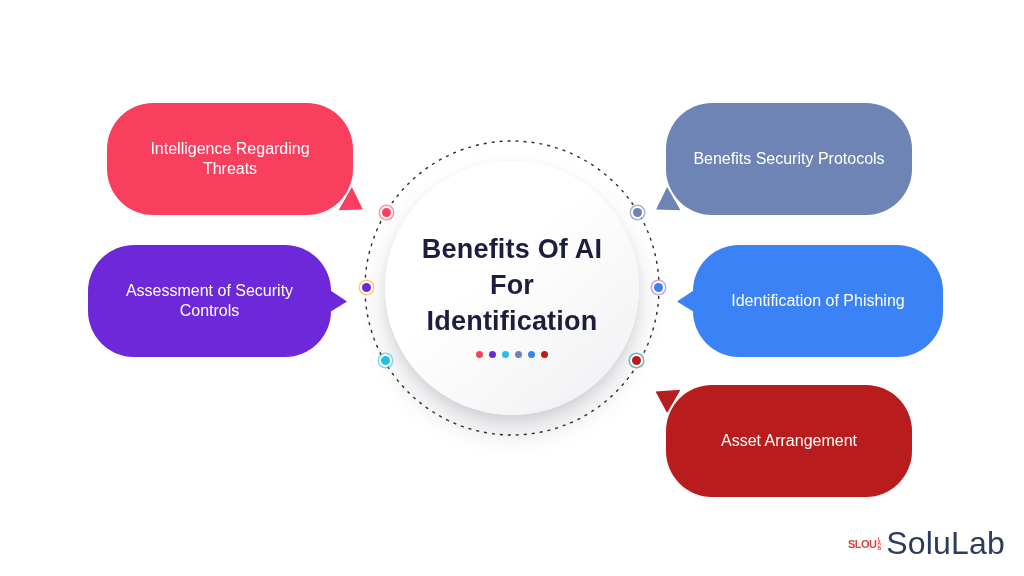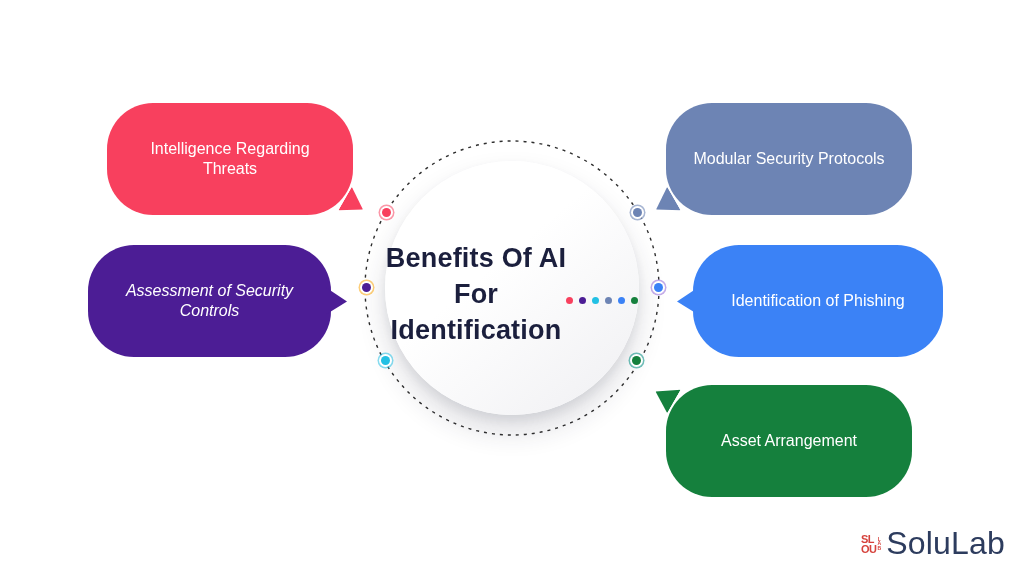--- a/index.html
+++ b/index.html
@@ -24,25 +24,25 @@
     padding: 0 18px; box-sizing: border-box;
   }
   .tail {
     position: absolute; width: 21px; height: 27px;
     background: inherit;
   }
   .tail.right { clip-path: polygon(0 0, 100% 52%, 0 100%); }
   .tail.left  { clip-path: polygon(100% 0, 0 52%, 100% 100%); }
 
   .c-red    { background: #F8405E; }
-  .c-orange { background: #4c1d95; font-style: italic; }
+  .c-orange { background: #6d28d9; }
   .c-cyan   { background: #22C0E4; }
   .c-blue   { background: #6D84B4; }
   .c-purple { background: #3b82f6; }
-  .c-teal   { background: #15803d; }
+  .c-teal   { background: #b91c1c; }
 
   .b-red    { left: 107px; top: 103px; }
   .b-orange { left:  88px; top: 245px; width: 243px; }
   .b-cyan   { left: 107px; top: 385px; }
   .b-blue   { left: 666px; top: 103px; }
   .b-purple { left: 693px; top: 245px; width: 250px; }
   .b-teal   { left: 666px; top: 385px; }
 
   .b-red    .tail { right: -13px; bottom: 3px;  transform: rotate(30deg);  transform-origin: left center; }
   .b-orange .tail { right: -16px; top: 50%;     transform: translateY(-50%); }
@@ -51,21 +51,21 @@
   .b-purple .tail { left: -16px;  top: 50%;     transform: translateY(-50%); }
   .b-teal   .tail { left: -13px;  top: 3px;     transform: rotate(30deg);  transform-origin: right center; }
 
   
   .dotted-ring { position: absolute; left: 364px; top: 140px; }
   .inner-circle {
     position: absolute; left: 385px; top: 161px;
     width: 254px; height: 254px; border-radius: 50%;
     background: linear-gradient(140deg, #ffffff 42%, #efeff2 100%);
     box-shadow: 0 16px 28px rgba(35, 38, 60, 0.16), 0 5px 10px rgba(35, 38, 60, 0.07);
-    display: flex; flex-direction: row;
+    display: flex; flex-direction: column;
     align-items: center; justify-content: center;
     padding-top: 12px; box-sizing: border-box;
   }
   .center-title {
     text-align: center;
     color: #1B1F3D;
     font-size: 27px; font-weight: 700; line-height: 36px;
     letter-spacing: 0.2px;
   }
   .dots-row { display: flex; gap: 6px; margin-top: 12px; }
@@ -80,21 +80,21 @@
   .m-purple { left: 654px; top: 283px; box-shadow: 0 0 0 2px #fff, 0 0 0 3.5px rgba(155, 115, 217, 0.6); }
   .m-teal   { left: 632px; top: 356px; box-shadow: 0 0 0 2px #fff, 0 0 0 3.5px rgba(16, 147, 137, 0.6); }
 
   
   .logo { position: absolute; right: 19px; bottom: 14px; display: flex; align-items: center; gap: 5px; }
   .logo-mark {
     display: flex; align-items: center; gap: 1px;
     color: #D6423C;
   }
   .logo-mark .mark-main {
-    display: flex; flex-direction: column;
+    display: flex; flex-direction: row;
     font-size: 11px; font-weight: 800; line-height: 10px;
     letter-spacing: -0.5px;
   }
   .logo-mark .mark-side {
     font-size: 5px; font-weight: 700; line-height: 4.5px;
     display: flex; flex-direction: column; align-items: center;
   }
   .logo-text {
     font-size: 32px; font-weight: 500; color: #2D3C5E; letter-spacing: 0.2px;
   }
@@ -109,21 +109,21 @@
     <div class="tail right"></div>
   </div>
 
   <div class="bubble c-orange b-orange">
     <span>Assessment of Security Controls</span>
     <div class="tail right"></div>
   </div>
 
 
   <div class="bubble c-blue b-blue">
-    <span>Modular Security Protocols</span>
+    <span>Benefits Security Protocols</span>
     <div class="tail left"></div>
   </div>
 
   <div class="bubble c-purple b-purple">
     <span>Identification of Phishing</span>
     <div class="tail left"></div>
   </div>
 
   <div class="bubble c-teal b-teal">
     <span>Asset Arrangement</span>

